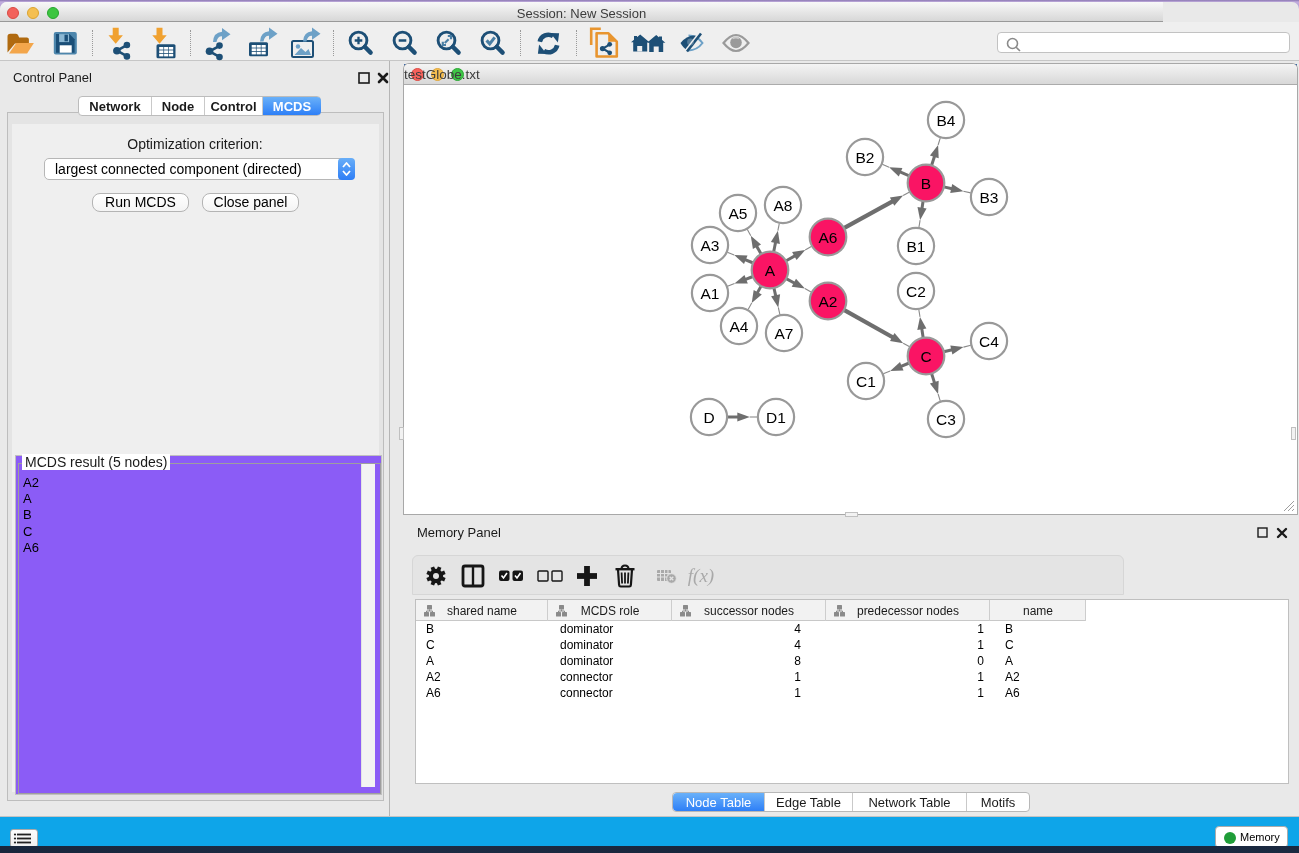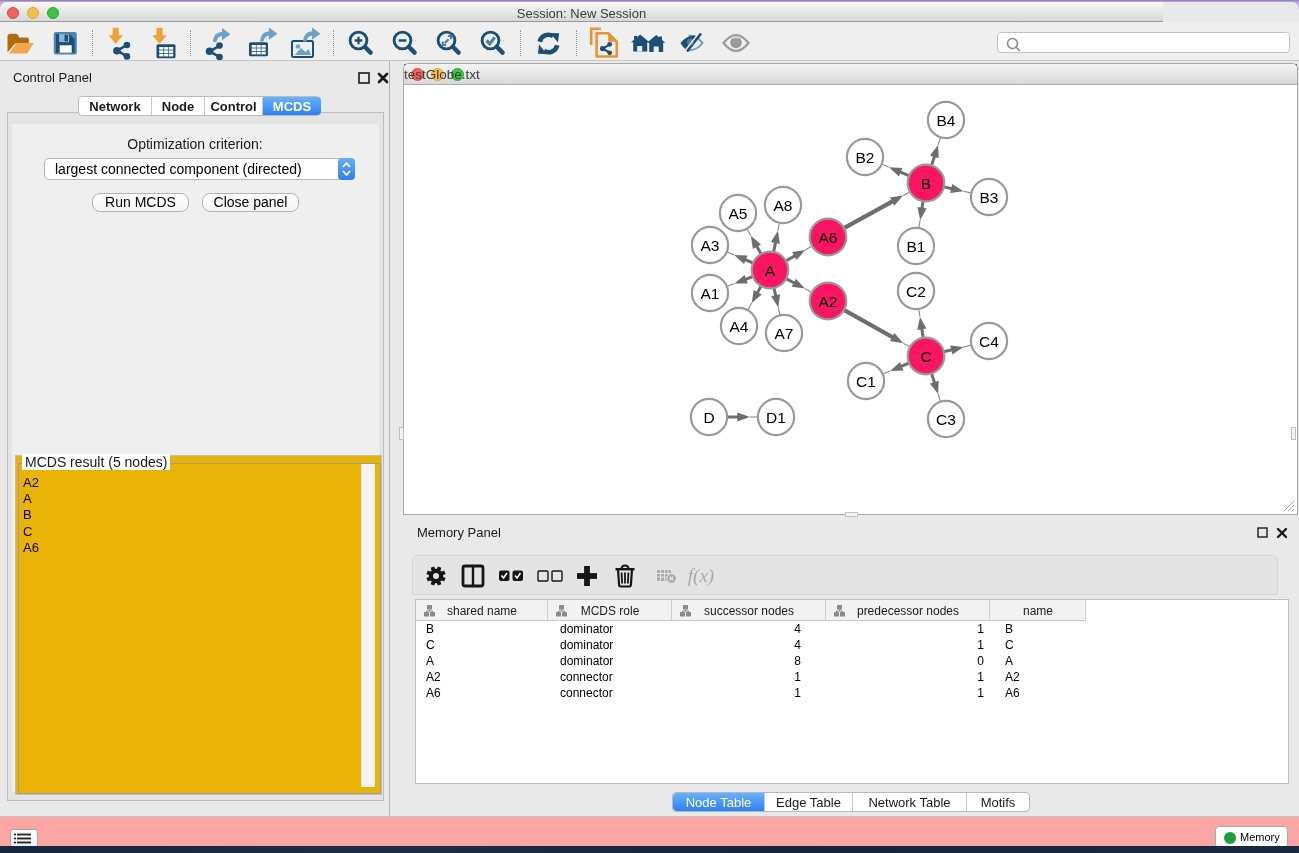--- a/index.html
+++ b/index.html
@@ -18,44 +18,44 @@
 #cp-title { position:absolute; left:13px; top:8.5px; font-size:13px; color:#1a1a1a; }
 #cp-inner { position:absolute; left:7px; top:51px; width:377px; height:689px; background:#e4e4e4; border:1px solid #bdbdbd; }
 #cp-inner2 { position:absolute; left:4px; top:11px; width:367px; height:668px; background:#efefef; }
 #tabs { position:absolute; left:78px; top:35px; width:243px; height:20px; background:#fff; border:1px solid #bcbcbc; border-radius:4px; display:flex; font-size:13px; color:#1a1a1a; z-index:5; }
 #tabs .tab { flex:0 0 auto; text-align:center; line-height:19px; border-right:1px solid #c9c9c9;font-weight:bold; }
 #tabs .tab.sel { background:linear-gradient(#6ab1f9,#2d7ff7); color:#fff; border-right:none; border-radius:0 4px 4px 0; }
 .optlabel { position:absolute; left:0; top:75px; width:390px; text-align:center; font-size:14px; color:#1a1a1a; }
 #dropdown { position:absolute; left:44px; top:97px; width:311px; height:22px; background:#fff; border:1px solid #b6b6b6; border-radius:5px; font-size:14px; color:#000; line-height:20px; padding-left:10px; }
 #dd-step { position:absolute; right:-1px; top:-1px; width:17px; height:22px; border-radius:4px; background:linear-gradient(#68aef8,#2e7ef6); }
 .btn { position:absolute; height:19px; background:linear-gradient(#ffffff,#f4f4f4); border:1px solid #b4b4b4; border-radius:8px; font-size:14px; color:#000; text-align:center; line-height:17px; }
-#scrollpane { position:absolute; left:15px; top:394px; width:367px; height:340px; background:#eab308; border:1px solid #c0c0c0; }
+#scrollpane { position:absolute; left:15px; top:394px; width:367px; height:340px; background:#8b5cf6; border:1px solid #c0c0c0; }
 #groupbox { position:absolute; left:2px; top:7px; width:363px; height:331px; border:1px solid #9e9e9e; }
 #gb-label { position:absolute; left:3px; top:-10px; background:#fff; padding:0 3px; font-size:14px; color:#1a1a1a; }
 #mcds-list { position:absolute; left:4px; top:11px; font-size:13px; color:#000; line-height:16.2px; }
 #sb-track { position:absolute; right:6px; top:8px; width:14px; height:323px; background:#f3f3f3; border-left:1px solid #e3e3e3; }
 
 #desktop { position:absolute; left:391px; top:59px; width:908px; height:456px; background:#e9e9e9; }
 #netwin { position:absolute; left:13px; top:3px; width:893px; height:450px; background:#fff; border-radius:5px 5px 0 0; box-shadow:0 0 0 1px #a8a8a8; }
 #nw-titlebar { position:absolute; left:0; top:0; width:100%; height:21px; background:linear-gradient(#f4f4f4,#d8d8d8); border-bottom:1px solid #ababab; border-radius:5px 5px 0 0; }
 #nw-title { position:absolute; top:3px; width:100%; font-size:13.5px; color:#3c3c3c; }
 .tl2 { position:absolute; top:4px; width:13px; height:13px; border-radius:50%; }
 #canvas { position:absolute; left:1px; top:22px; width:891px; height:427px; background:#fff; overflow:hidden; }
 
 #tpanel { position:absolute; left:391px; top:513px; width:908px; height:302px; background:#e9e9e9; }
 #tp-title { position:absolute; left:26px; top:10px; font-size:13px; color:#1a1a1a; }
-#tp-toolbar { position:absolute; left:21px; top:40px; width:866px; height:40px; background:#e4e4e4; border:1px solid #d6d6d6; border-radius:6px 6px 0 0; }
+#tp-toolbar { position:absolute; left:21px; top:40px; width:712px; height:40px; background:#e4e4e4; border:1px solid #d6d6d6; border-radius:6px 6px 0 0; }
 #ttable { position:absolute; left:24px; top:84px; width:874px; height:185px; background:#fff; border:1px solid #bfbfbf; }
 #thead { position:absolute; left:0; top:0; width:669px; height:21px; background:#f2f2f2; border-bottom:1px solid #c8c8c8; font-size:12px; color:#1d4ed8; }
 #btabs { position:absolute; left:281px; top:277px; height:20px; background:#fff; border:1px solid #b8b8b8; border-radius:4px; display:flex; font-size:13px; color:#1a1a1a; }
 #btabs .tab { text-align:center; line-height:19px; border-right:1px solid #c9c9c9; }
 #btabs .tab:last-child { border-right:none; }
 #btabs .tab.sel { background:linear-gradient(#6ab1f9,#2d7ff7); color:#fff; border-radius:4px 0 0 4px; }
 
-#statusbar { position:absolute; left:0; top:814px; width:1299px; height:32px; background:#fca5a5; border-top:1px solid #c3c3c3; }
+#statusbar { position:absolute; left:0; top:814px; width:1299px; height:32px; background:#0ea5e9; border-top:1px solid #c3c3c3; }
 #listbtn { position:absolute; left:10px; top:12px; width:28px; height:19px; background:linear-gradient(#fdfdfd,#f0f0f0); border:1px solid #a9a9a9; border-radius:3px; }
 #membtn { position:absolute; left:1215px; top:9px; width:73px; height:22px; background:#fff; border:1px solid #ababab; border-radius:4px; font-size:11px; color:#000; }
 #navy { position:absolute; left:0; top:846px; width:1299px; height:7px; background:linear-gradient(90deg,#18263c,#1d2c44 30%,#16243a 60%,#1a2940); }
 </style>
 </head>
 <body>
 <div id="app">
   <div id="titlebar">
     <div class="tl" style="left:7px;background:#f2625c;border:1px solid #d94a43;"></div>
     <div class="tl" style="left:26.5px;background:#f4bf51;border:1px solid #dba32f;"></div>

